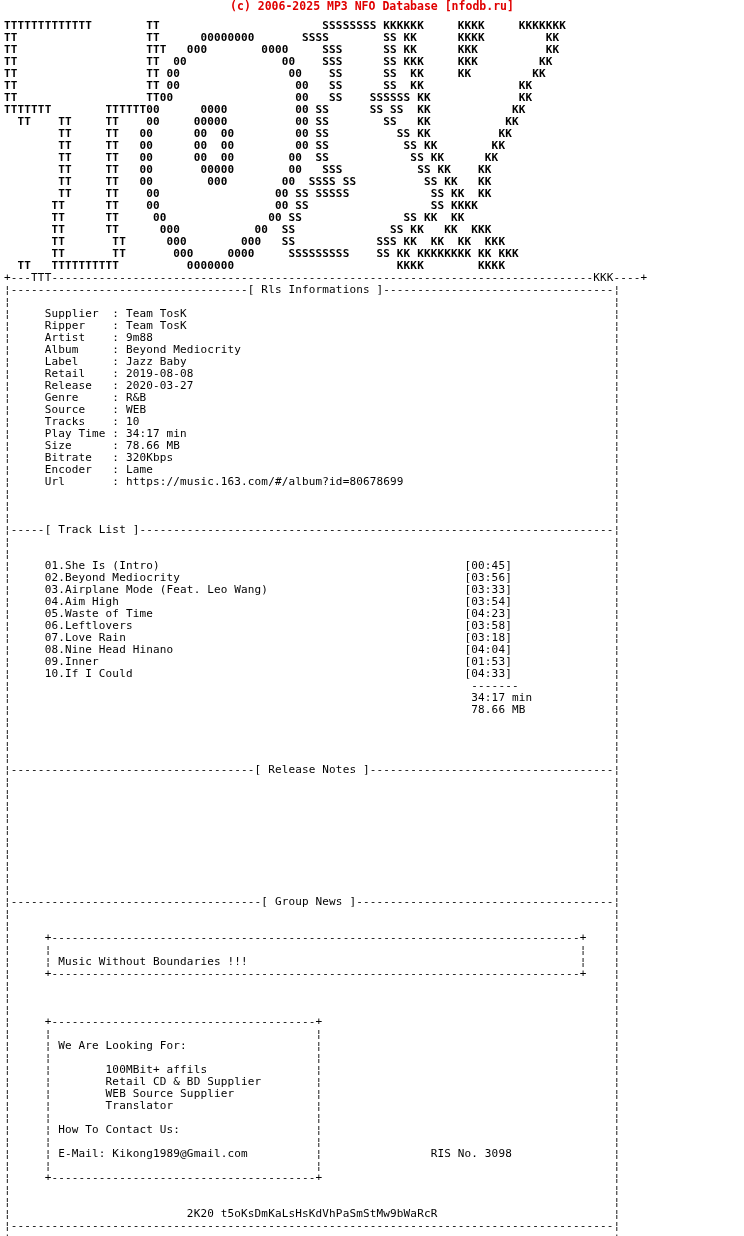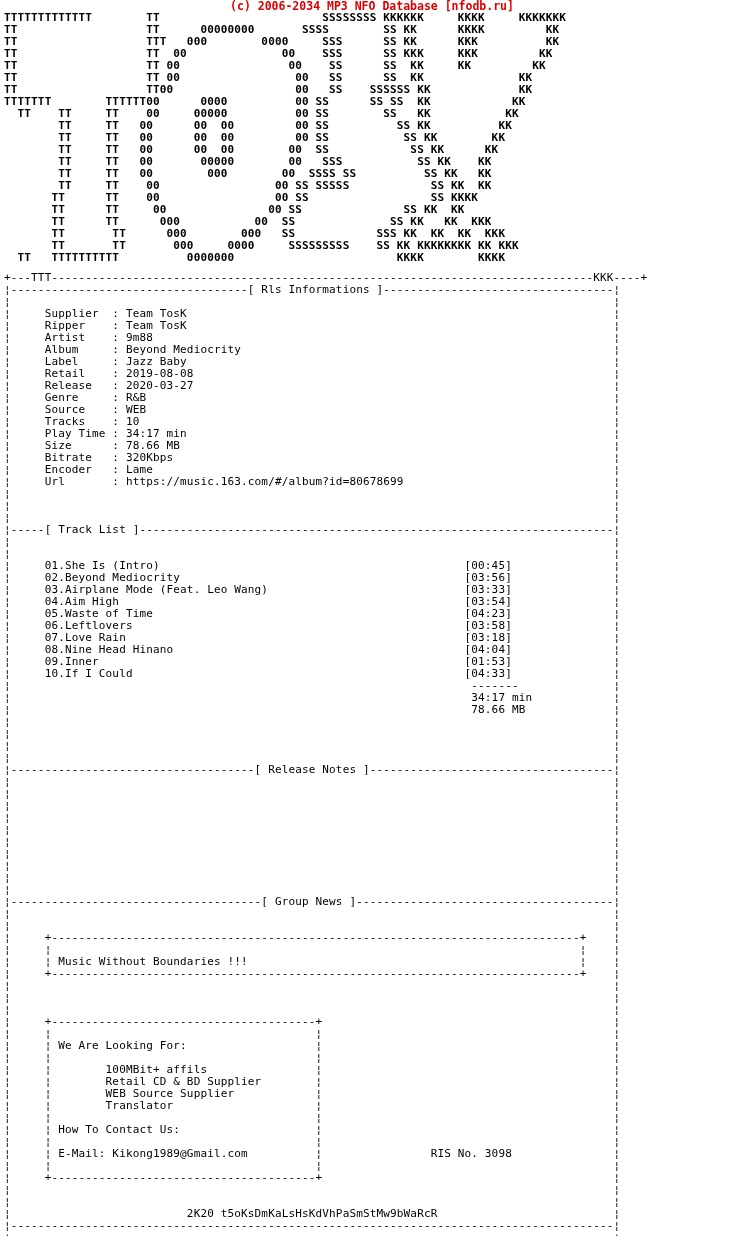--- a/index.html
+++ b/index.html
@@ -29,21 +29,21 @@
     font-family: "DejaVu Sans Mono", "Liberation Mono", monospace;
     font-size: 11.5px;
     line-height: 12px;
     font-weight: bold;
     letter-spacing: 0px;
     white-space: pre;
     z-index: 5;
   }
   pre.art {
     position: absolute;
-    top: 12px;
+    top: 20px;
     left: 4px;
     margin: 0;
     padding: 0;
     color: #000000;
     font-family: "DejaVu Sans Mono", "Liberation Mono", monospace;
     font-size: 11px;
     line-height: 12px;
     letter-spacing: 0.15px;
     white-space: pre;
     font-weight: bold;
@@ -60,21 +60,21 @@
     line-height: 12px;
     letter-spacing: 0.15px;
     white-space: pre;
   }
 </style>
 </head>
 <body>
 
 <div id="nfo">
 
-  <div class="watermark">(c) 2006-2034 MP3 NFO Database [nfodb.ru]</div>
+  <div class="watermark">(c) 2006-2025 MP3 NFO Database [nfodb.ru]</div>
 
   <pre class="art">TTTTTTTTTTTTT        TT                        SSSSSSSS KKKKKK     KKKK     KKKKKKK
 TT                   TT      00000000       SSSS        SS KK      KKKK         KK
 TT                   TTT   000        0000     SSS      SS KK      KKK          KK
 TT                   TT  00              00    SSS      SS KKK     KKK         KK
 TT                   TT 00                00    SS      SS  KK     KK         KK
 TT                   TT 00                 00   SS      SS  KK              KK
 TT                   TT00                  00   SS    SSSSSS KK             KK
 TTTTTTT        TTTTTT00      0000          00 SS      SS SS  KK            KK
   TT    TT     TT    00     00000          00 SS        SS   KK           KK

